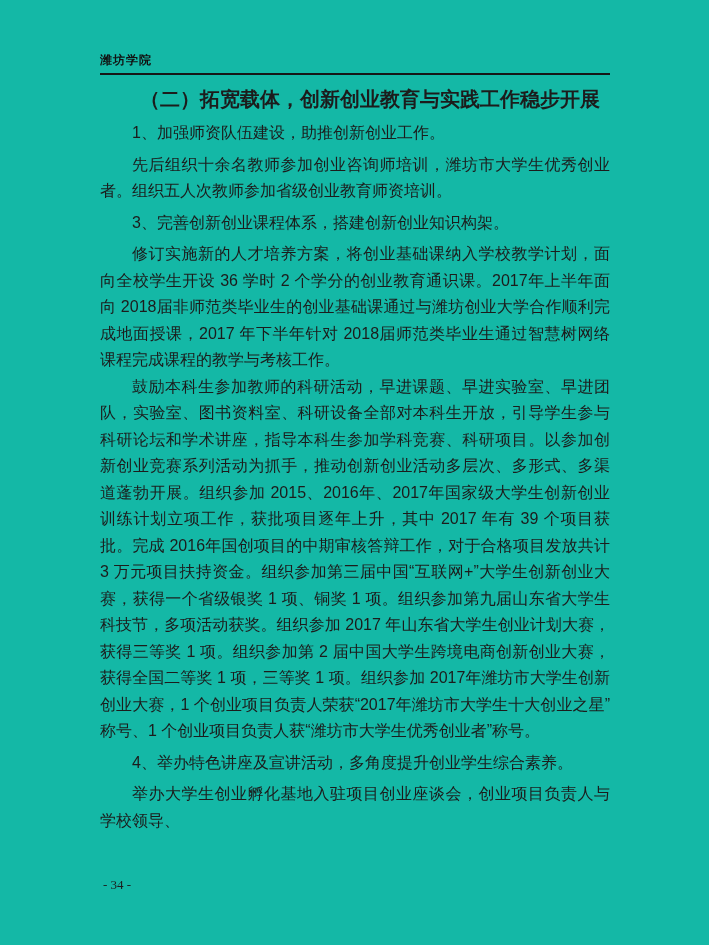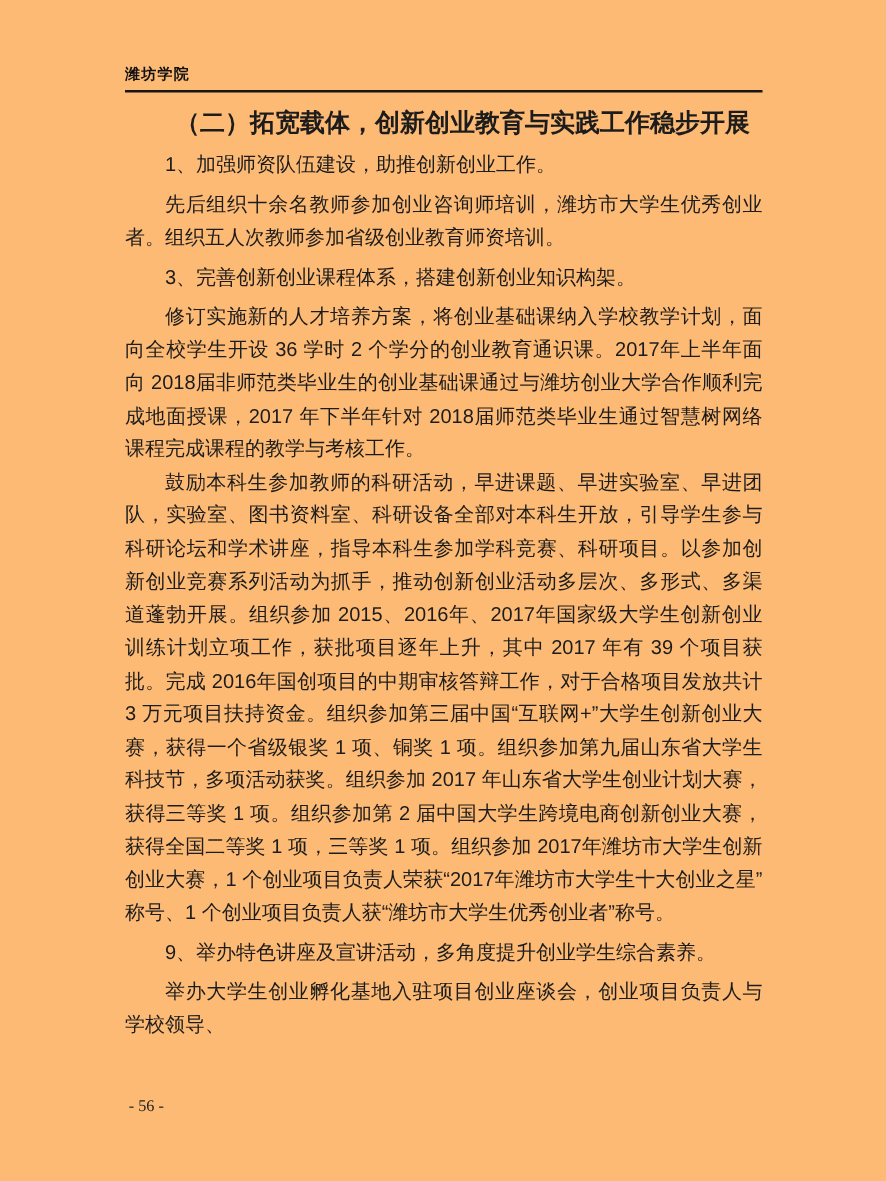--- a/index.html
+++ b/index.html
@@ -4,21 +4,21 @@
 <style>
   html, body {
     margin: 0;
     padding: 0;
     background: #ffffff;
   }
   .page {
     position: relative;
     width: 709px;
     height: 945px;
-    background: #fdba74;
+    background: #14b8a6;
     color: #1c1c1c;
     overflow: hidden;
   }
   .header {
     position: absolute;
     left: 100px;
     width: 510px;
     top: 50px;
     border-bottom: 2px solid #161616;
     padding-bottom: 4px;
@@ -75,21 +75,21 @@
     <span class="header-title">潍坊学院</span>
   </div>
 
   <div class="content">
     <p class="section-heading">（二）拓宽载体，创新创业教育与实践工作稳步开展</p>
     <p class="sub-heading">1、加强师资队伍建设，助推创新创业工作。</p>
     <p class="para">先后组织十余名教师参加创业咨询师培训，潍坊市大学生优秀创业者。组织五人次教师参加省级创业教育师资培训。</p>
     <p class="sub-heading">3、完善创新创业课程体系，搭建创新创业知识构架。</p>
     <p class="para">修订实施新的人才培养方案，将创业基础课纳入学校教学计划，面向全校学生开设 36 学时 2 个学分的创业教育通识课。2017年上半年面向 2018届非师范类毕业生的创业基础课通过与潍坊创业大学合作顺利完成地面授课，2017 年下半年针对 2018届师范类毕业生通过智慧树网络课程完成课程的教学与考核工作。</p>
     <p class="para">鼓励本科生参加教师的科研活动，早进课题、早进实验室、早进团队，实验室、图书资料室、科研设备全部对本科生开放，引导学生参与科研论坛和学术讲座，指导本科生参加学科竞赛、科研项目。以参加创新创业竞赛系列活动为抓手，推动创新创业活动多层次、多形式、多渠道蓬勃开展。组织参加 2015、2016年、2017年国家级大学生创新创业训练计划立项工作，获批项目逐年上升，其中 2017 年有 39 个项目获批。完成 2016年国创项目的中期审核答辩工作，对于合格项目发放共计 3 万元项目扶持资金。组织参加第三届中国“互联网+”大学生创新创业大赛，获得一个省级银奖 1 项、铜奖 1 项。组织参加第九届山东省大学生科技节，多项活动获奖。组织参加 2017 年山东省大学生创业计划大赛，获得三等奖 1 项。组织参加第 2 届中国大学生跨境电商创新创业大赛，获得全国二等奖 1 项，三等奖 1 项。组织参加 2017年潍坊市大学生创新创业大赛，1 个创业项目负责人荣获“2017年潍坊市大学生十大创业之星”称号、1 个创业项目负责人获“潍坊市大学生优秀创业者”称号。</p>
-    <p class="sub-heading">9、举办特色讲座及宣讲活动，多角度提升创业学生综合素养。</p>
+    <p class="sub-heading">4、举办特色讲座及宣讲活动，多角度提升创业学生综合素养。</p>
     <p class="para">举办大学生创业孵化基地入驻项目创业座谈会，创业项目负责人与学校领导、</p>
   </div>
 
   <div class="footer">
-    <span>- 56 -</span>
+    <span>- 34 -</span>
   </div>
 
 </div>
 
 </body></html>

